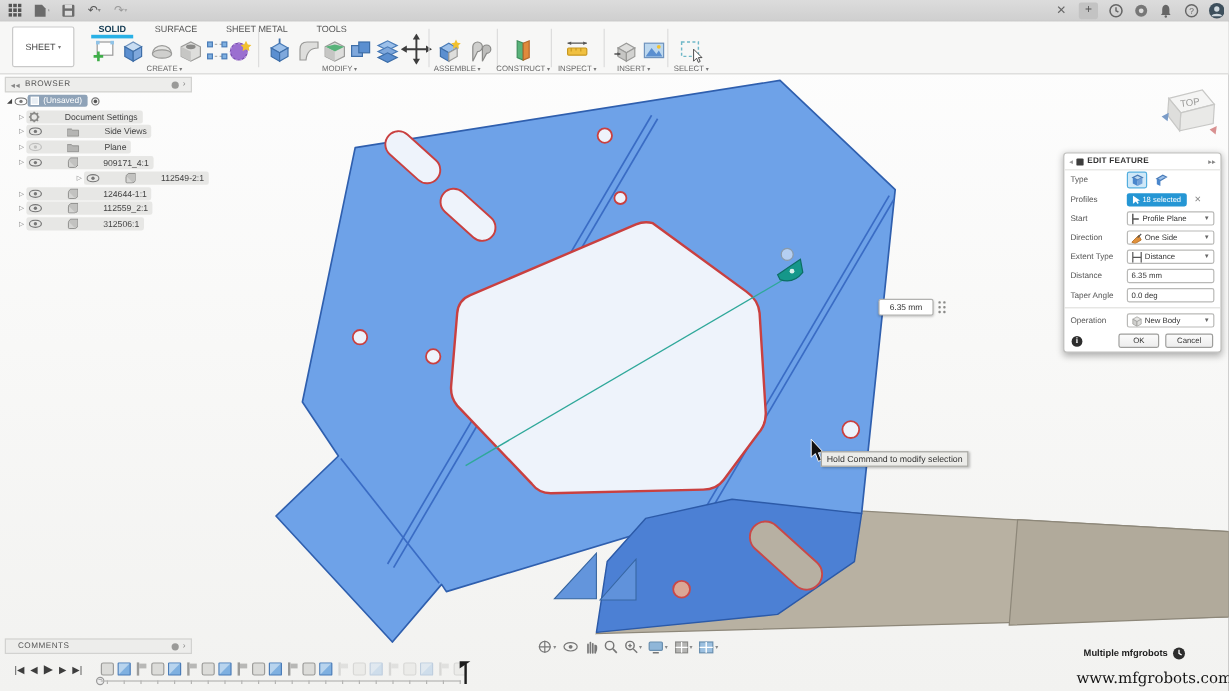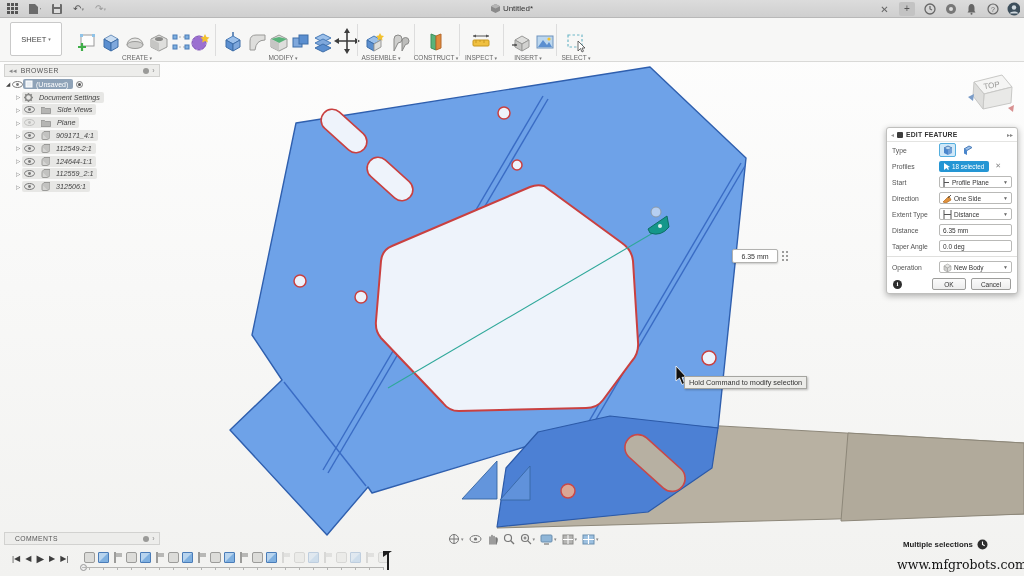--- a/index.html
+++ b/index.html
@@ -36,21 +36,21 @@
   
   .panel-header { position:absolute; width:156px; height:13px; background:#ededeb; border:1px solid #d2d2d0;
                   display:flex; align-items:center; font-size:6.8px; color:#555; padding:0 4px; letter-spacing:.4px; }
   .panel-header .ph-collapse { color:#888; font-size:7px; margin-right:4px; }
   .panel-header .ph-right { margin-left:auto; display:flex; align-items:center; gap:3px; color:#888; font-size:7px; }
   .ph-dot { width:6px; height:6px; border-radius:50%; background:#9a9a98; display:inline-block; }
 
   .browser-tree { position:absolute; left:4px; top:78px; width:170px; }
   .tree-row { display:flex; align-items:center; height:12.8px; font-size:7.2px; color:#444; }
   .tree-row .tw { color:#777; font-size:5.5px; width:8px; text-align:center; }
-  .tree-chip { display:flex; align-items:center; gap:6px; background:rgba(228,228,226,.9); border-radius:2px; padding:1px 4px 1px 2px;font-style:italic; }
+  .tree-chip { display:flex; align-items:center; gap:21px; background:rgba(228,228,226,.9); border-radius:2px; padding:1px 4px 1px 2px; }
   .root-chip { background:#8fa3b8; color:#fff; border-radius:2px; padding:1px 5px 1px 2px; display:flex; align-items:center; gap:3px; }
   .eye svg, .ti svg { display:block; }
   .root-radio { width:7px; height:7px; border:1px solid #777; border-radius:50%; margin-left:3px; background:#f5f5f5; display:inline-flex; align-items:center; justify-content:center; }
   .root-radio i { width:3px; height:3px; background:#555; border-radius:50%; }
 
   
   .dialog { position:absolute; left:886px; top:127px; width:132px; background:#fff; border:1px solid #bfbfbd;
             border-radius:3px; box-shadow:0 2px 6px rgba(0,0,0,.3); font-size:7px; color:#444; }
   .dlg-head { height:14px; display:flex; align-items:center; padding:0 4px; border-bottom:1px solid #e4e4e2; color:#333; }
   .dlg-head .sq { width:6px; height:6px; background:#3d3d3d; border-radius:1px; margin:0 3px; }
@@ -154,26 +154,20 @@
       <span class="tb-ico">
         <svg width="12" height="12">
             <rect x="1" y="1" width="10" height="10" rx="1" fill="#6b6b6b"></rect>
             <rect x="3" y="6" width="6" height="4" fill="#dcdcdc"></rect>
             <rect x="3" y="1" width="6" height="3" fill="#dcdcdc"></rect>
           </svg>
       </span>
       <span class="tb-ico" style="font-size:10px;">↶<span style="font-size:5px;color:#888;">▾</span></span>
       <span class="tb-ico" style="font-size:10px;color:#999;">↷<span style="font-size:5px;color:#aaa;">▾</span></span>
     </div>
-    <div class="tb-title">
-      <svg width="9" height="9" viewBox="0 0 10 10">
-          <polygon points="5,0 10,2.5 10,7.5 5,10 0,7.5 0,2.5" fill="#8a8a8a"></polygon>
-          <polygon points="5,0 10,2.5 5,5 0,2.5" fill="#b5b5b5"></polygon>
-        </svg><span>Untitled*</span>
-    </div>
     <div class="tb-right">
       <span class="tb-ico">✕</span>
       <span class="tb-plus">+</span>
       <span class="tb-ico">
         <svg width="12" height="12">
             <circle cx="6" cy="6" r="5" fill="none" stroke="#666" stroke-width="1.3"></circle>
             <path d="M6,3 v3 l2,1" stroke="#666" stroke-width="1.2" fill="none"></path>
           </svg>
       </span>
       <span class="tb-ico">
@@ -203,20 +197,26 @@
       </span>
     </div>
   </div>
 
   <div class="ribbon">
     <div class="design-btn">
       <span>SHEET</span>
         <span style="font-size:5px;color:#777;">▾</span>
     </div>
 
+    <div class="tabs">
+      <span class="tab active">SOLID</span>
+      <span class="tab">SURFACE</span>
+      <span class="tab">SHEET METAL</span>
+      <span class="tab">TOOLS</span>
+    </div>
 
     <span class="ric" style="left:76px">
       <svg width="22" height="22">
           <rect x="5" y="4" width="13" height="11" fill="#fdfdfd" stroke="#9a9a9a"></rect>
           <rect x="4" y="3" width="3" height="3" fill="#8fc3e8"></rect>
           <rect x="16" y="3" width="3" height="3" fill="#8fc3e8"></rect>
           <path d="M6,12 v8 M2,16 h8" stroke="#3fae49" stroke-width="2.2" fill="none"></path>
         </svg>
     </span>
     <span class="ric" style="left:100px">
@@ -536,21 +536,21 @@
             </span>
             <span class="ti">
               <svg width="9" height="9">
                 <rect x="1" y="2.5" width="6" height="6" rx="1" fill="#d5d5d3" stroke="#8a8a88" stroke-width="0.8"></rect>
                 <path d="M1,2.5 L3,0.5 H9 V6.5 L7,8.5" fill="#c2c2c0" stroke="#8a8a88" stroke-width="0.8"></path>
               </svg>
             </span>
             <span>909171_4:1</span>
           </span>
         </div>
-        <div class="tree-row" style="padding-left: 10px;">
+        <div class="tree-row" style="padding-left: 10px; justify-content: flex-end;">
           <span class="tw">▷</span>
           <span class="tree-chip">
             <span class="eye" style="">
               <svg width="11" height="7">
                 <ellipse cx="5.5" cy="3.5" rx="5" ry="3" fill="none" stroke="#777"></ellipse>
                 <circle cx="5.5" cy="3.5" r="1.4" fill="#777"></circle>
               </svg>
             </span>
             <span class="ti">
               <svg width="9" height="9">
@@ -734,21 +734,21 @@
       <i></i>
       <i></i>
       <i></i>
       <i></i>
       <i></i>
     </div>
 
   <div class="tooltip">Hold Command to modify selection</div>
 
   <div class="status-sel">
-    <span>Multiple selections</span>
+    <span>Multiple mfgrobots</span>
     <svg width="11" height="11">
         <circle cx="5.5" cy="5.5" r="5" fill="#2d2d2d"></circle>
         <path d="M5.5,2.5 v3 l2.2,1.3" stroke="#fff" stroke-width="1.1" fill="none"></path>
       </svg>
   </div>
   <div class="watermark">
     <span>www.mfgrobots.com</span><span class="gear">⚙</span>
   </div>
 
   <div class="panel-header" style="left:4px;top:532px;">

